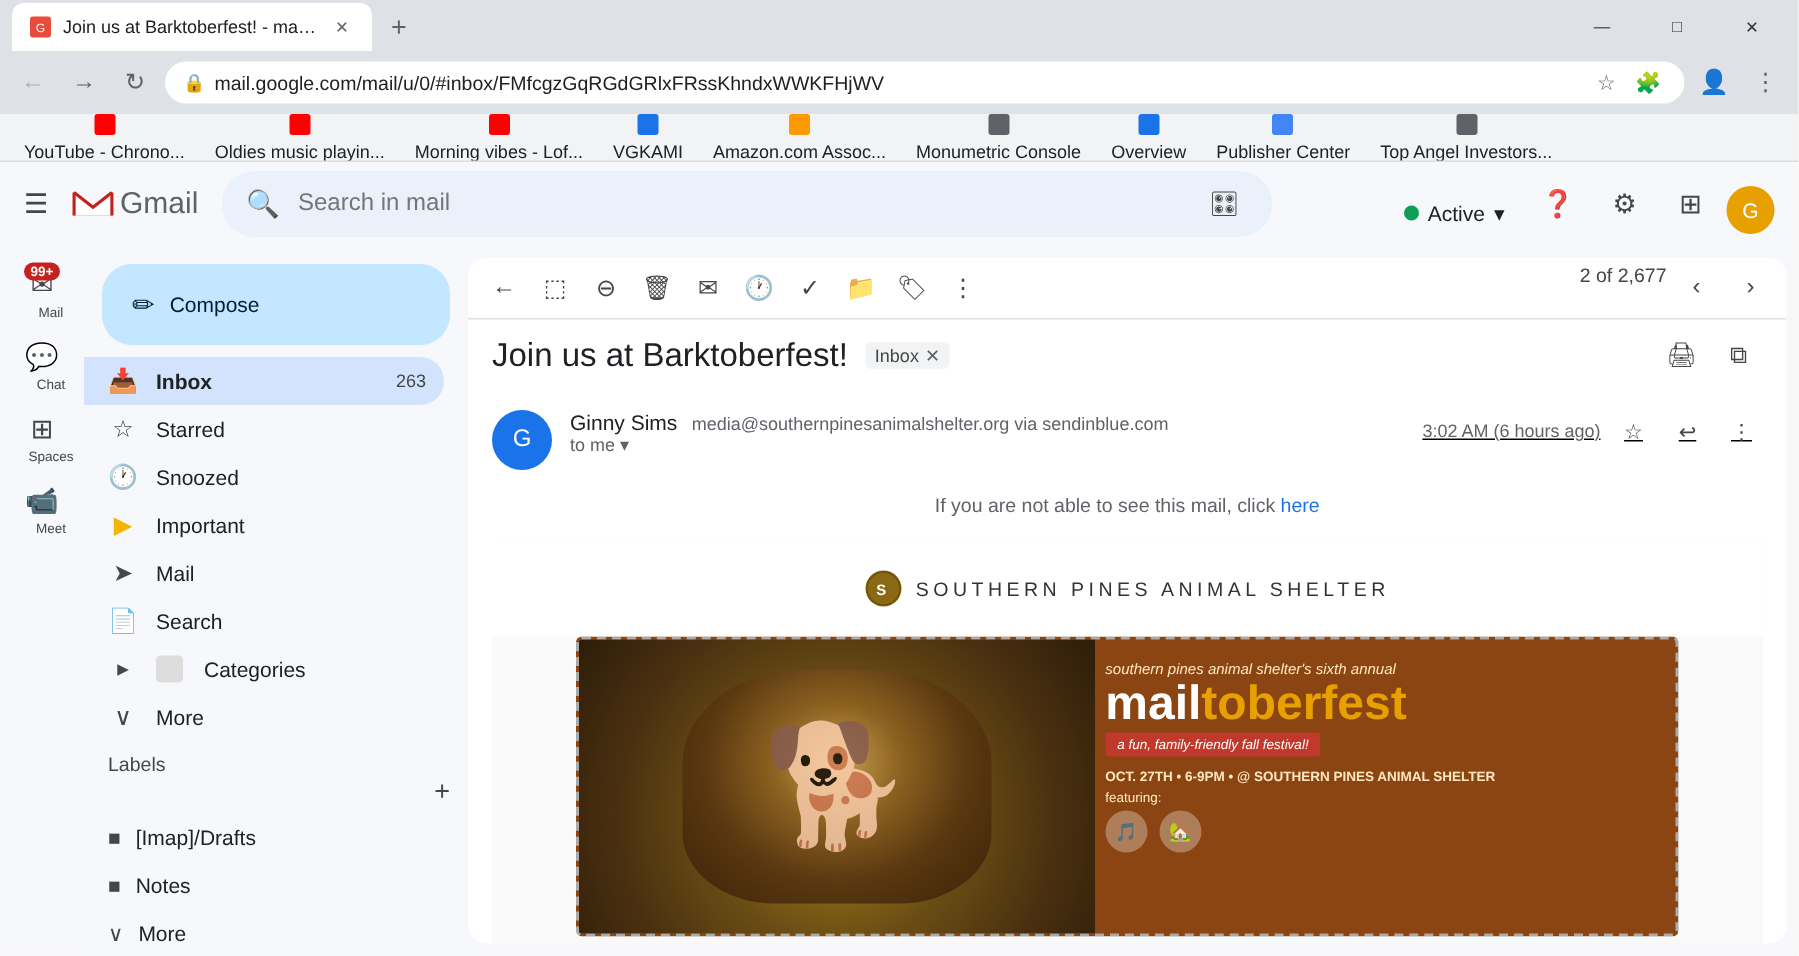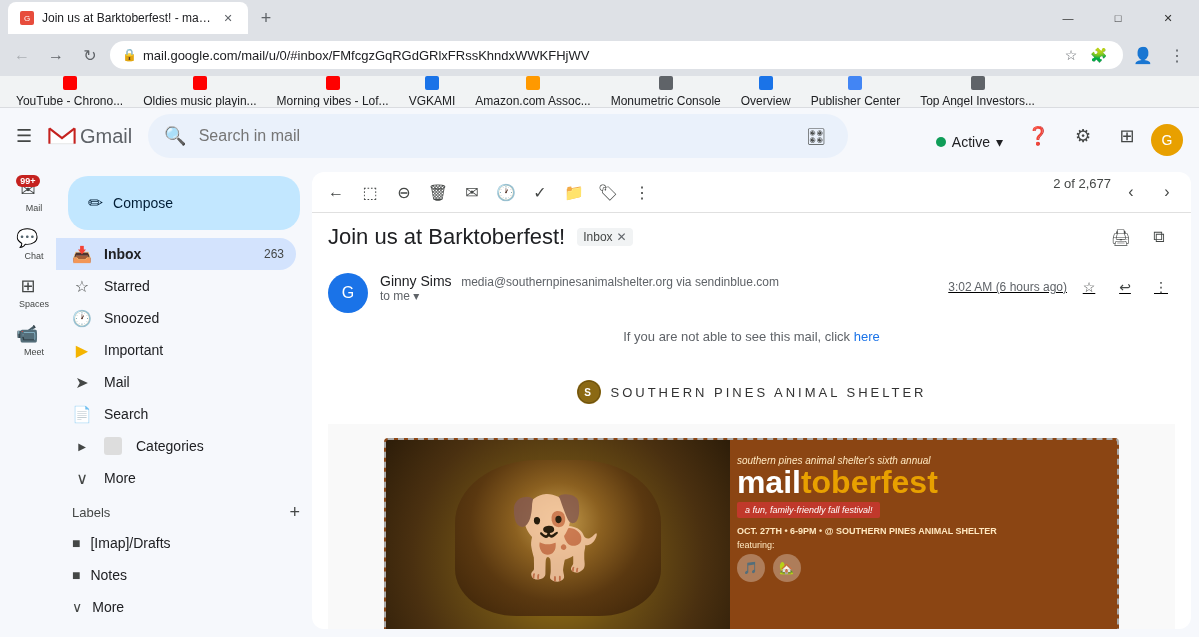--- a/index.html
+++ b/index.html
@@ -40,21 +40,21 @@
     .sidebar { width: 256px; background: #f6f8fc; padding: 8px 0; overflow-y: auto; flex-shrink: 0; }
     .compose-btn { margin: 4px 12px 8px 12px; background: #c2e7ff; border-radius: 20px; padding: 16px 20px; display: flex; align-items: center; gap: 10px; cursor: pointer; font-size: 14px; font-weight: 500; color: #001d35; }
     .compose-icon { font-size: 18px; }
 
     .nav-item { display: flex; align-items: center; padding: 4px 12px 4px 16px; height: 32px; border-radius: 0 20px 20px 0; cursor: pointer; margin-right: 16px; font-size: 14px; color: #202124; gap: 12px; }
     .nav-item.active { background: #d3e3fd; font-weight: 600; }
     .nav-item .nav-icon { font-size: 16px; color: #444746; width: 20px; text-align: center; }
     .nav-item .nav-label { flex: 1; }
     .nav-item .nav-count { font-size: 12px; color: #444746; font-weight: normal; }
 
-    .labels-header { display: flex; align-items: center; padding: 8px 12px 4px 16px; font-size: 13px; font-weight: 500; color: #444746; }
+    .labels-header { display: flex; align-items: flex-start; padding: 8px 12px 4px 16px; font-size: 13px; font-weight: 500; color: #444746; flex-direction: column; }
     .labels-header .add-icon { margin-left: auto; cursor: pointer; font-size: 18px; color: #444746; }
     .label-item { display: flex; align-items: center; padding: 4px 12px 4px 16px; height: 32px; border-radius: 0 20px 20px 0; cursor: pointer; margin-right: 16px; font-size: 14px; color: #202124; gap: 10px; }
     .label-icon { font-size: 14px; color: #444746; }
 
     
     .main-area { flex: 1; display: flex; flex-direction: column; background: #fff; border-radius: 12px; margin: 8px 8px 8px 0; overflow: hidden; }
     .email-subject-row { display: flex; align-items: center; padding: 8px 16px 4px 16px; gap: 12px; }
     .email-subject { font-size: 22px; color: #202124; font-weight: 400; }
     .inbox-badge { background: #f1f3f4; border-radius: 4px; padding: 2px 6px; font-size: 12px; color: #444746; display: flex; align-items: center; gap: 4px; }
     .inbox-badge-x { cursor: pointer; color: #5f6368; }
@@ -75,21 +75,21 @@
     .email-action-btn { width: 28px; height: 28px; border-radius: 50%; display: flex; align-items: center; justify-content: center; color: #444746; cursor: pointer; font-size: 14px; }
 
     .email-notice { text-align: center; font-size: 13px; color: #5f6368; padding: 8px 0 16px 0; }
     .email-notice a { color: #1a73e8; text-decoration: none; }
 
     
     .email-content { background: #f9f9f9; margin: 0 -0px; }
     .shelter-header { text-align: center; padding: 20px; background: white; font-size: 13px; letter-spacing: 3px; color: #333; font-weight: 500; display: flex; align-items: center; justify-content: center; gap: 10px; }
     .shelter-logo { width: 24px; height: 24px; border-radius: 50%; background: #8b6914; display: flex; align-items: center; justify-content: center; color: white; font-size: 12px; }
 
-    .barktoberfest-banner { position: relative; background: #8B4513; height: 200px; margin: 14px 16px; border-radius: 4px; overflow: hidden; border: 2px dashed #aaa; }
+    .barktoberfest-banner { position: relative; background: #8B4513; height: 200px; margin: 0 16px; border-radius: 4px; overflow: hidden; border: 2px dashed #aaa; }
 
     
     .gmail-topbar { display: flex; align-items: center; background: #f6f8fc; padding: 8px 16px 8px 0; height: 56px; }
     .hamburger { width: 40px; height: 40px; border-radius: 50%; display: flex; align-items: center; justify-content: center; cursor: pointer; color: #444746; font-size: 18px; margin: 0 4px; }
     .gmail-logo { display: flex; align-items: center; gap: 4px; margin-right: 16px; }
     .gmail-logo-g { width: 28px; height: 28px; }
     .gmail-logo-text { font-size: 20px; color: #5f6368; font-weight: 300; }
     .search-bar { flex: 1; background: #eaf1fb; border-radius: 24px; height: 44px; display: flex; align-items: center; padding: 0 16px; gap: 12px; max-width: 700px; }
     .search-icon { color: #444746; font-size: 18px; }
     .search-input { border: none; background: transparent; flex: 1; font-size: 16px; color: #202124; outline: none; }

